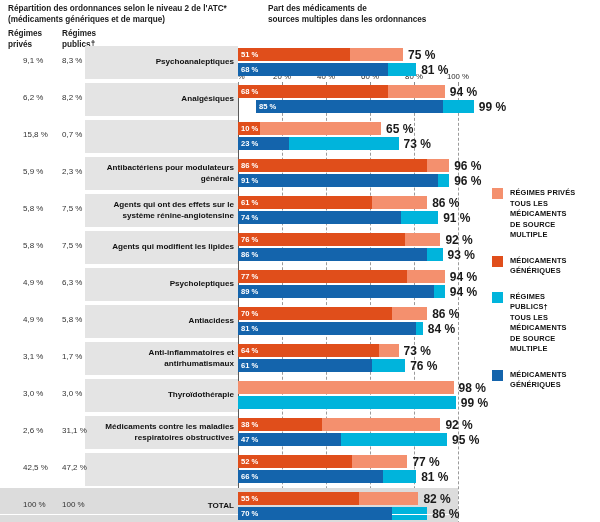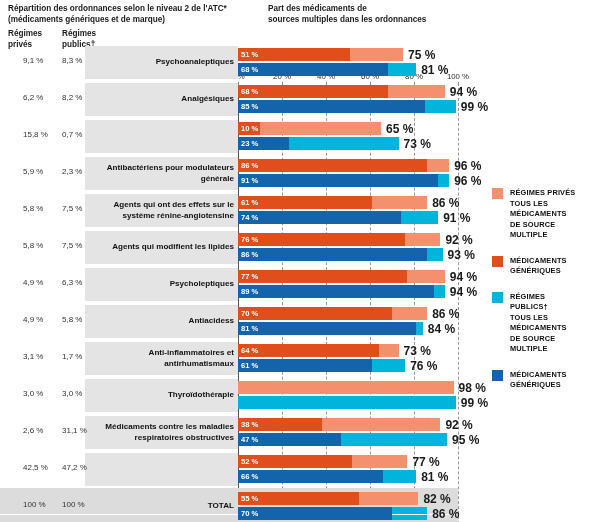--- a/index.html
+++ b/index.html
@@ -267,21 +267,21 @@
         <div class="pct-priv">6,2 %</div>
         <div class="pct-pub">8,2 %</div>
         <div class="cat-label">Analgésiques</div>
         <div class="bars">
           <div class="bar priv" style="width: 206.8px;">
             <div class="seg total-priv" style="width: 206.8px;"></div>
             <div class="seg gen-priv" style="width: 149.6px; z-index: 1;"></div>
             <div class="gen-val">68 %</div>
             <div class="tot-val" style="left: 211.8px;">94 %</div>
           </div>
-          <div class="bar pub" style="width: 217.8px;">
+          <div class="bar pub" style="width: 217.8px; margin-left: 18px;">
             <div class="seg total-pub" style="width: 217.8px;"></div>
             <div class="seg gen-pub" style="width: 187px; z-index: 1;"></div>
             <div class="gen-val">85 %</div>
             <div class="tot-val" style="left: 222.8px;">99 %</div>
           </div>
         </div>
       </div>
       <div class="row">
         <div class="row-bg"></div>
         <div class="pct-priv">15,8 %</div>

